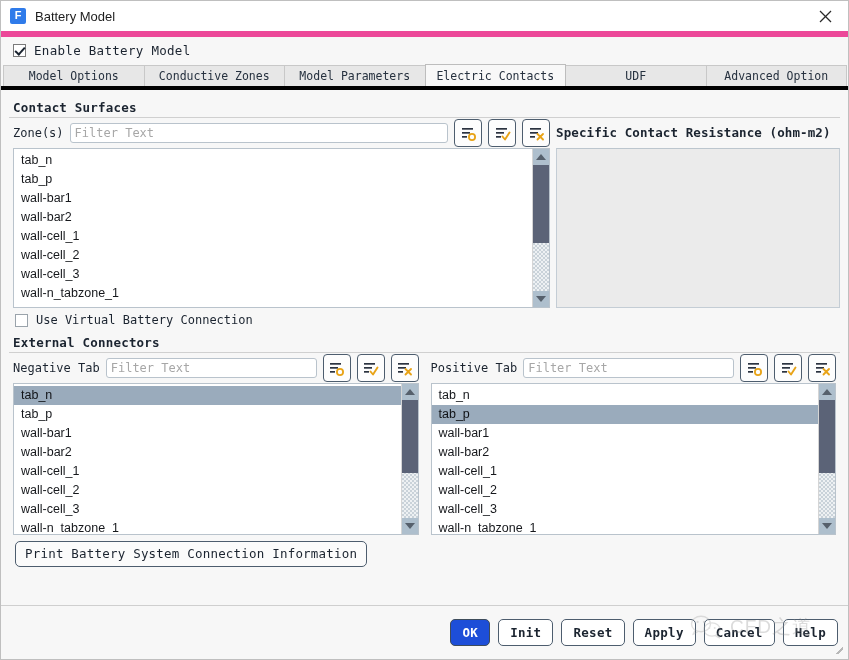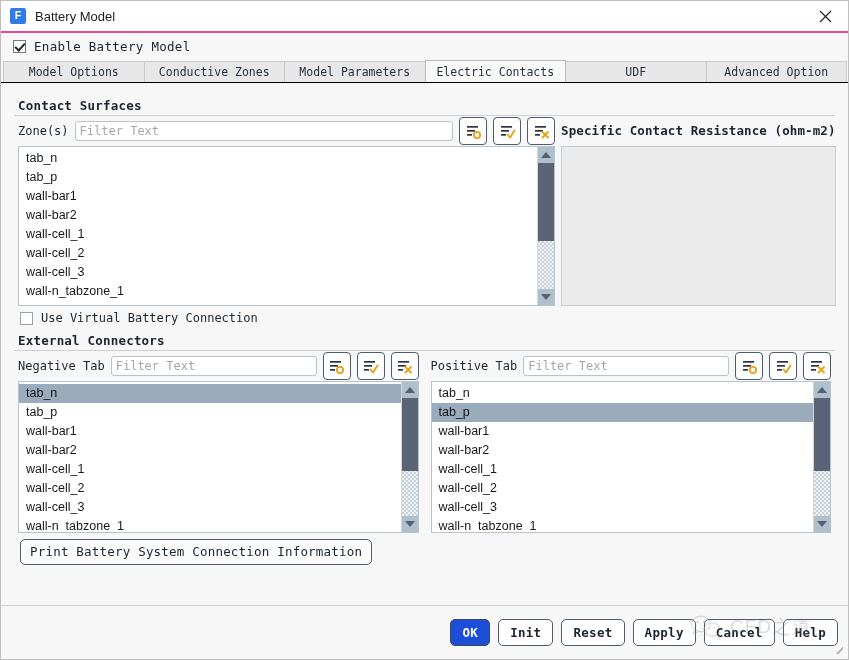--- a/index.html
+++ b/index.html
@@ -24,21 +24,21 @@
     flex-direction: column;
   }
 
   
   .titlebar {
     height: 30px;
     background: #ffffff;
     display: flex;
     align-items: center;
     flex: none;
-    border-bottom: 2px solid #ec4899;
+    border-bottom: 6px solid #ec4899;
     position: relative;
     text-align: center;
   }
   .app-icon {
     width: 16px; height: 16px;
     margin-left: 9px; margin-right: 9px;
     background: #2f7bea;
     border-radius: 2px;
     position: relative;
     flex: none;
@@ -124,22 +124,22 @@
     height: 22px;
     line-height: 22px;
     border-color: #bdbdbd;
     z-index: 3;
   }
 
   
   .body-area {
     flex: 1 1 auto;
     background: #f7f7f7;
-    border-top: 1px solid #000000;
-    padding: 9px;
+    border-top: 4px solid #000000;
+    padding: 4px;
     position: relative;
     display: flex;
     flex-direction: column;
   }
 
   .group-title {
     font-size: 12.5px;
     font-weight: bold;
     color: #1b2430;
     padding: 6px 0 2px 8px;

